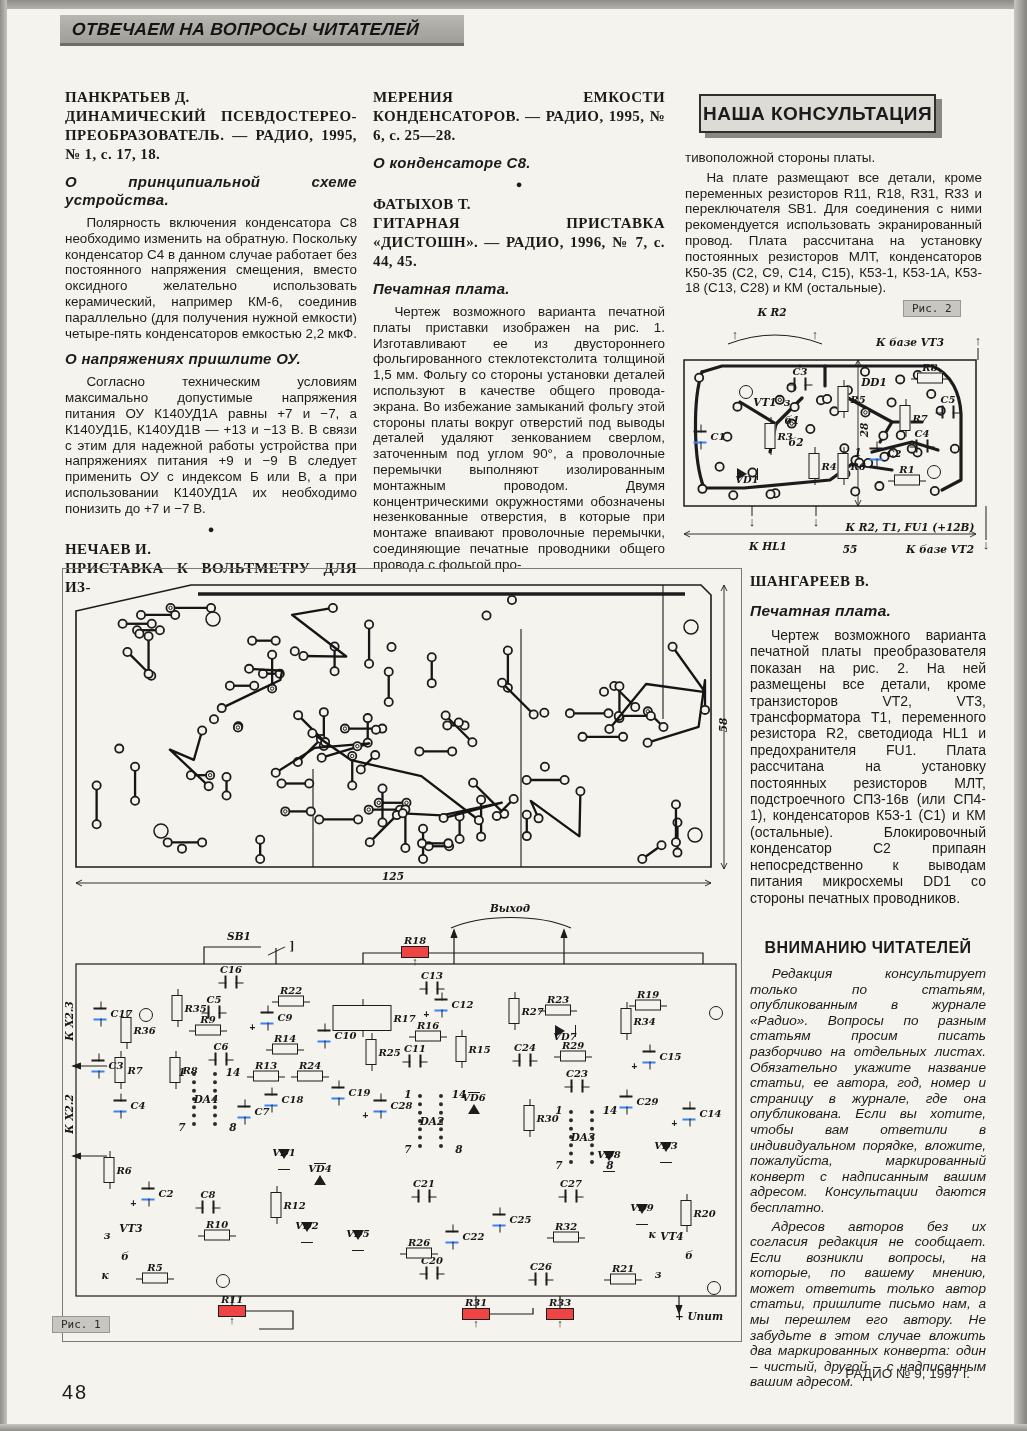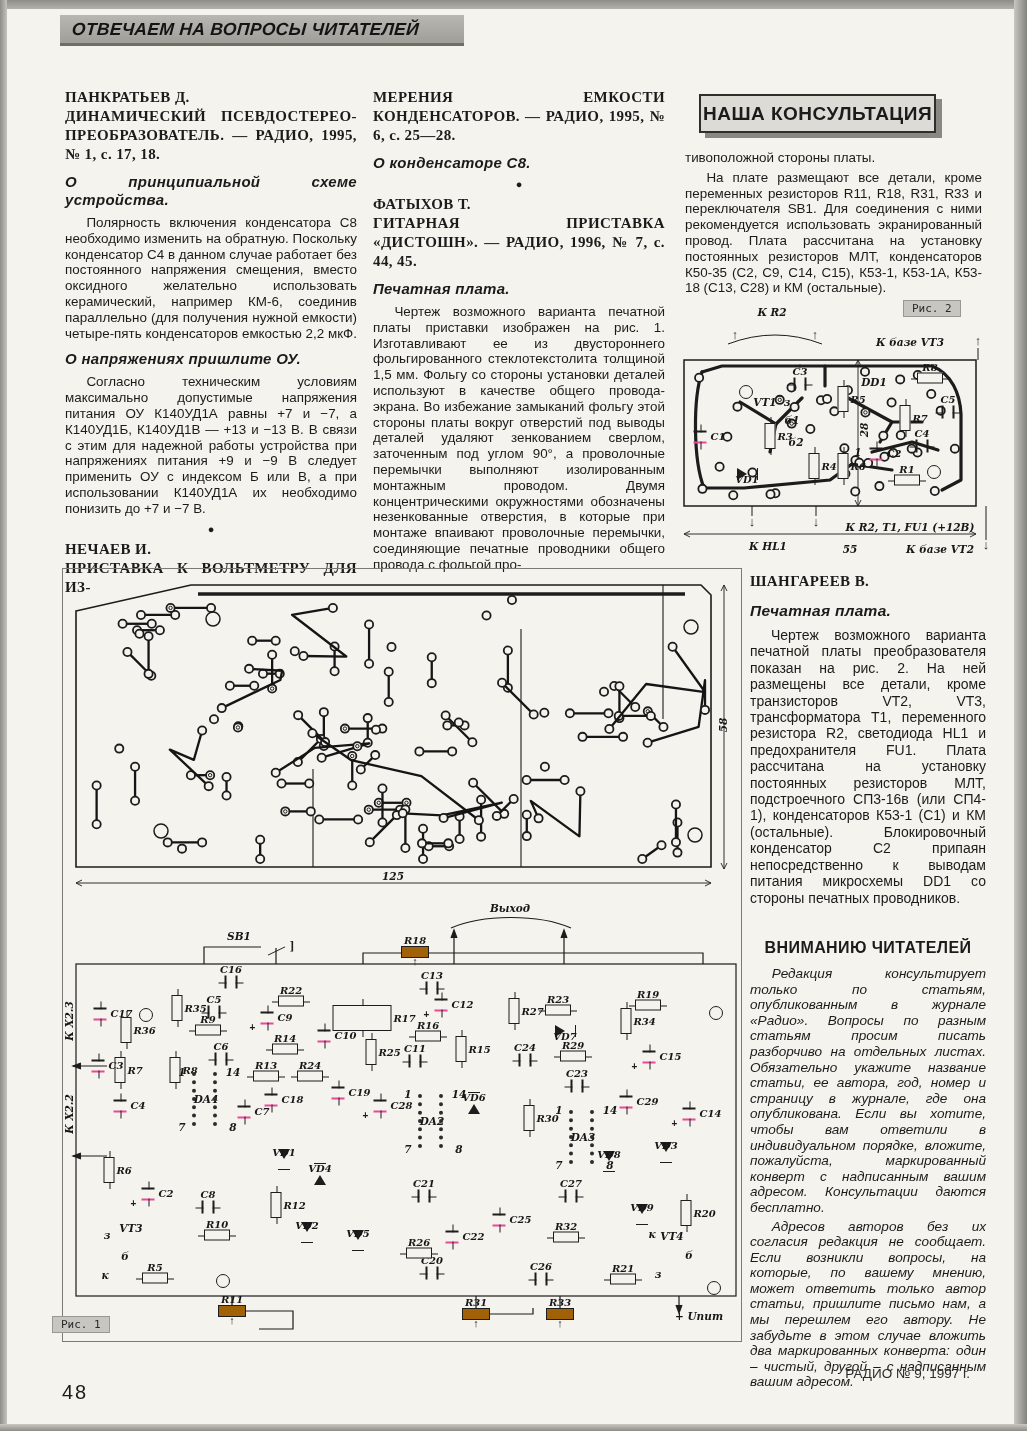--- a/index.html
+++ b/index.html
@@ -41,30 +41,30 @@
 
   
   .sym{position:absolute;transform:translate(-50%,-50%);z-index:10;color:#1d1d1d;}
   .lbl{position:absolute;left:50%;bottom:calc(100% + 1px);transform:translateX(-50%);
        font:italic bold 10px "DejaVu Serif",serif;white-space:nowrap;color:#171717;}
   .k-txt{display:flex;}
   .k-txt .lbl{position:static;transform:none;font-size:10.5px;}
   .k-res{width:24px;height:9px;border:1.4px solid #1d1d1d;background:#f5f3ed;}
   .k-res::before,.k-res::after{content:'';position:absolute;top:50%;width:7px;border-top:1.4px solid #1d1d1d;}
   .k-res::before{left:-7px;}.k-res::after{right:-7px;}
-  .k-pot{width:26px;height:10px;border:1.4px solid #1d1d1d;background:#a16207;}
+  .k-pot{width:26px;height:10px;border:1.4px solid #1d1d1d;background:#ef4444;}
   .k-pot::after{content:'↑';position:absolute;left:50%;top:8px;transform:translateX(-50%);font-size:11px;}
   .k-rsv{width:9px;height:24px;border:1.4px solid #1d1d1d;background:#f5f3ed;}
   .k-rsv::before,.k-rsv::after{content:'';position:absolute;left:50%;height:7px;border-left:1.4px solid #1d1d1d;}
   .k-rsv::before{top:-7px;}.k-rsv::after{bottom:-7px;}
   .k-rsv .lbl{left:calc(100% + 3px);bottom:auto;top:50%;transform:translateY(-50%);}
   .k-cap{width:9px;height:13px;border-left:2px solid #1d1d1d;border-right:2px solid #1d1d1d;}
   .k-cap::before,.k-cap::after{content:'';position:absolute;top:50%;width:8px;border-top:1.3px solid #1d1d1d;}
   .k-cap::before{left:-8px;}.k-cap::after{right:-8px;}
-  .k-cpv,.k-cpp{width:13px;height:9px;border-top:2px solid #1d1d1d;border-bottom:2px solid #ec4899;text-decoration:underline;}
+  .k-cpv,.k-cpp{width:13px;height:9px;border-top:2px solid #1d1d1d;border-bottom:2px solid #3b82f6;text-decoration:underline;}
   .k-cpv::before,.k-cpv::after,.k-cpp::before,.k-cpp::after{content:'';position:absolute;left:50%;height:8px;border-left:1.3px solid #1d1d1d;}
   .k-cpv::before,.k-cpp::before{top:-8px;}.k-cpv::after,.k-cpp::after{bottom:-8px;}
   .k-cpv .lbl,.k-cpp .lbl{left:calc(100% + 4px);bottom:auto;top:40%;transform:translateY(-50%);}
   .plus{position:absolute;left:-11px;bottom:-10px;font:bold 10px "Liberation Sans",sans-serif;font-style:normal;}
   .k-dio{width:0;height:0;border-left:6px solid transparent;border-right:6px solid transparent;border-top:10px solid #1d1d1d;}
   .k-dio::after{content:'';position:absolute;left:-6px;top:10px;width:12px;border-top:1.6px solid #1d1d1d;}
   .k-diu{width:0;height:0;border-left:6px solid transparent;border-right:6px solid transparent;border-bottom:10px solid #1d1d1d;}
   .k-diu::after{content:'';position:absolute;left:-6px;top:-12px;width:12px;border-top:1.6px solid #1d1d1d;}
   .k-dir{width:0;height:0;border-top:6px solid transparent;border-bottom:6px solid transparent;border-left:10px solid #1d1d1d;}
   .k-dir::after{content:'';position:absolute;left:10px;top:-6px;height:12px;border-left:1.6px solid #1d1d1d;}

